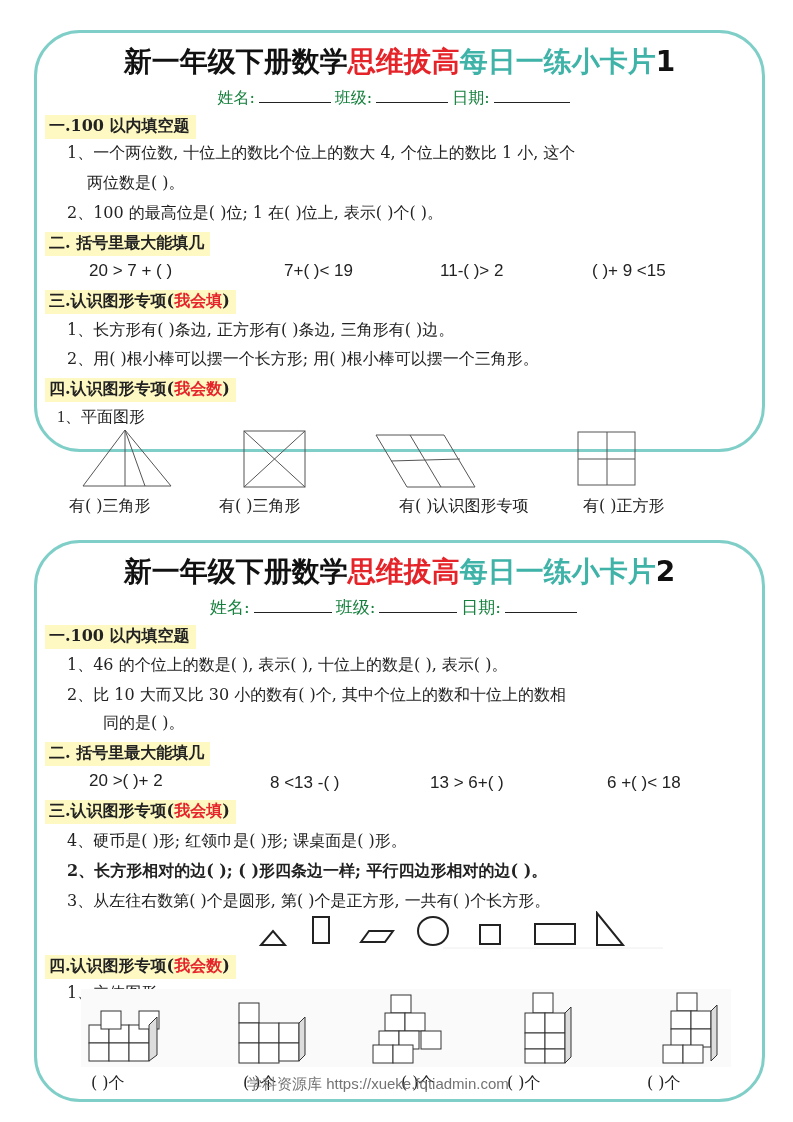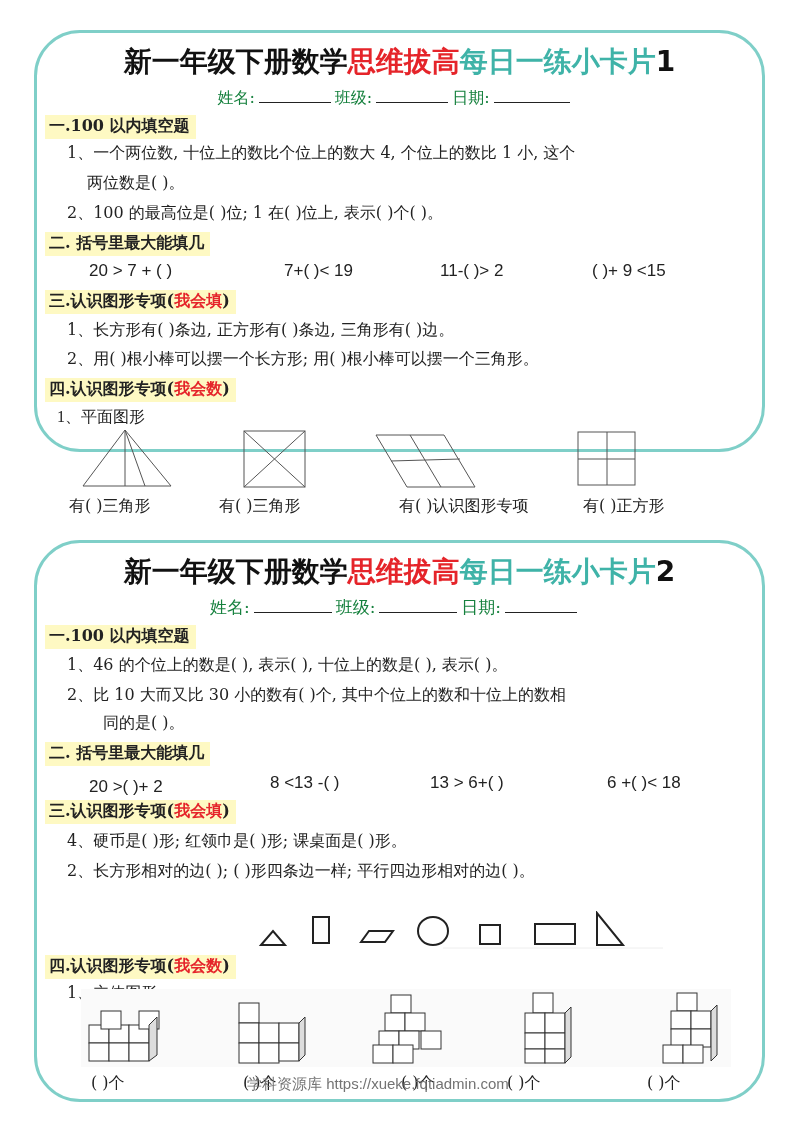--- a/index.html
+++ b/index.html
@@ -122,30 +122,31 @@
   <div class="info-line" style="top:53px; font-size:17px;">
     <span>姓名:</span><span class="blank-line" style="width:78px"></span><span>班级:</span><span class="blank-line" style="width:78px"></span><span>日期:</span><span class="blank-line" style="width:72px"></span>
   </div>
 
   <div class="sec-head" style="top:82px;">一.100 以内填空题</div>
   <div class="q" style="left:30px; top:112px;">1、46 的个位上的数是(    ), 表示(    ), 十位上的数是(    ), 表示(    )。</div>
   <div class="q" style="left:30px; top:142px;">2、比 10 大而又比 30 小的数有(    )个, 其中个位上的数和十位上的数相</div>
   <div class="q" style="left:66px; top:170px;">同的是(    )。</div>
 
   <div class="sec-head" style="top:199px;">二. 括号里最大能填几</div>
-  <div class="mono-row" style="left:52px; top:234px;">20 &gt;(    )+ 2</div>
+  <div class="mono-row" style="left:52px; top:228px;">20 &gt;(    )+ 2</div>
   <div class="mono-row" style="left:233px; top:230px;">8 &lt;13 -(    )</div>
   <div class="mono-row" style="left:393px; top:230px;">13 &gt; 6+(    )</div>
   <div class="mono-row" style="left:570px; top:230px;">6 +(    )&lt; 18</div>
 
   <div class="sec-head" style="top:257px;">
     <span>三.认识图形专项(</span><span class="red">我会填</span><span>)</span>
   </div>
   <div class="q" style="left:30px; top:288px;">4、硬币是(    )形; 红领巾是(    )形; 课桌面是(    )形。</div>
-  <div class="q" style="left:30px; top:318px;">2、长方形相对的边(    ); (    )形四条边一样; 平行四边形相对的边(    )。</div>
+  <div class="q" style="left:30px; top:318px;font-weight:bold;">2、长方形相对的边(    ); (    )形四条边一样; 平行四边形相对的边(    )。</div>
+  <div class="q" style="left:30px; top:348px;">3、从左往右数第(    )个是圆形, 第(    )个是正方形, 一共有(    )个长方形。</div>
 
   <svg class="fig" style="left:216px; top:368px;" width="410" height="38" viewBox="0 0 410 38">
     <g fill="none" stroke="#222" stroke-width="2">
       <polygon points="8,34 20,20 32,34"></polygon>
       <rect x="60" y="6" width="16" height="26"></rect>
       <polygon points="108,31 116,20 140,20 132,31"></polygon>
       <ellipse cx="180" cy="20" rx="15" ry="14"></ellipse>
       <rect x="227" y="14" width="20" height="19"></rect>
       <rect x="282" y="13" width="40" height="20"></rect>
       <polygon points="344,2 344,34 370,34"></polygon>

